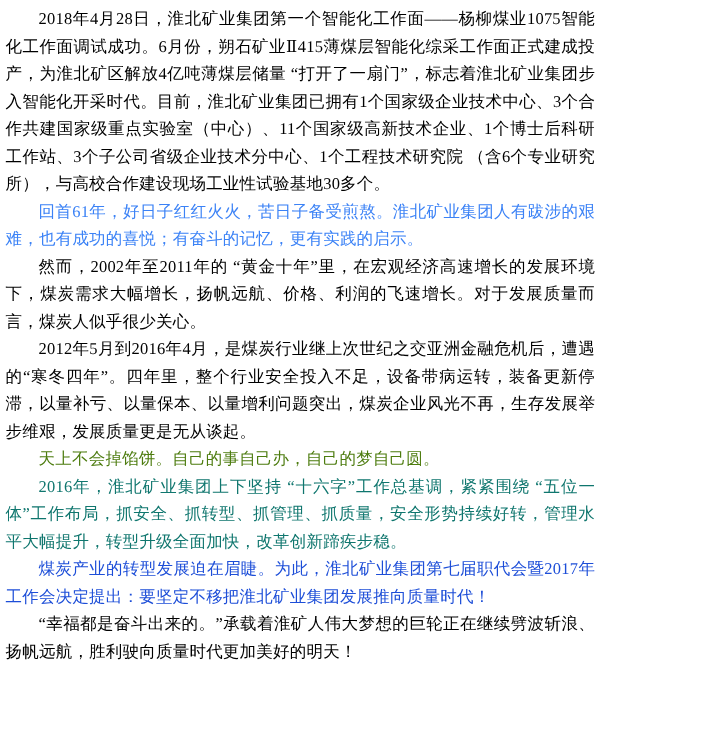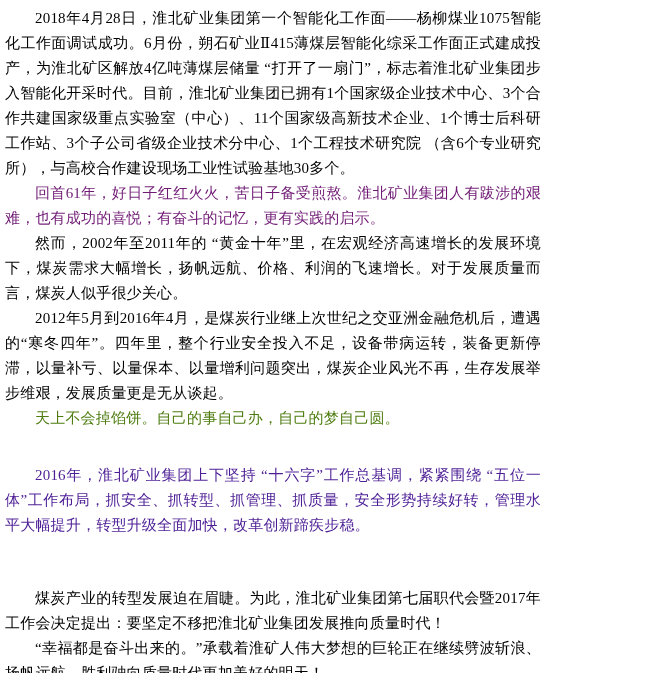--- a/index.html
+++ b/index.html
@@ -31,20 +31,20 @@
     text-indent: 2em;
     letter-spacing: 0.2px;
     word-break: break-all;
   }
 </style>
 </head>
 <body style="background: rgb(255, 255, 255);">
 
 <div class="doc">
   <p style="color: rgb(0, 0, 0);">2018年4月28日，淮北矿业集团第一个智能化工作面——杨柳煤业1075智能化工作面调试成功。6月份，朔石矿业Ⅱ415薄煤层智能化综采工作面正式建成投产，为淮北矿区解放4亿吨薄煤层储量 “打开了一扇门”，标志着淮北矿业集团步入智能化开采时代。目前，淮北矿业集团已拥有1个国家级企业技术中心、3个合作共建国家级重点实验室（中心）、11个国家级高新技术企业、1个博士后科研工作站、3个子公司省级企业技术分中心、1个工程技术研究院 （含6个专业研究所），与高校合作建设现场工业性试验基地30多个。</p>
-  <p style="color: #701a75;">回首61年，好日子红红火火，苦日子备受煎熬。淮北矿业集团人有跋涉的艰难，也有成功的喜悦；有奋斗的记忆，更有实践的启示。</p>
+  <p style="color: #3b82f6;">回首61年，好日子红红火火，苦日子备受煎熬。淮北矿业集团人有跋涉的艰难，也有成功的喜悦；有奋斗的记忆，更有实践的启示。</p>
   <p style="color: rgb(0, 0, 0);">然而，2002年至2011年的 “黄金十年”里，在宏观经济高速增长的发展环境下，煤炭需求大幅增长，扬帆远航、价格、利润的飞速增长。对于发展质量而言，煤炭人似乎很少关心。</p>
   <p style="color: #000000;">2012年5月到2016年4月，是煤炭行业继上次世纪之交亚洲金融危机后，遭遇的“寒冬四年”。四年里，整个行业安全投入不足，设备带病运转，装备更新停滞，以量补亏、以量保本、以量增利问题突出，煤炭企业风光不再，生存发展举步维艰，发展质量更是无从谈起。</p>
   <p style="color: #4d7c0f;">天上不会掉馅饼。自己的事自己办，自己的梦自己圆。</p>
-  <p style="color: #4c1d95; margin-top: 32px;">2016年，淮北矿业集团上下坚持 “十六字”工作总基调，紧紧围绕 “五位一体”工作布局，抓安全、抓转型、抓管理、抓质量，安全形势持续好转，管理水平大幅提升，转型升级全面加快，改革创新蹄疾步稳。</p>
-  <p style="color: #000000; margin-top: 48px;">煤炭产业的转型发展迫在眉睫。为此，淮北矿业集团第七届职代会暨2017年工作会决定提出：要坚定不移把淮北矿业集团发展推向质量时代！</p>
+  <p style="color: #0f766e;">2016年，淮北矿业集团上下坚持 “十六字”工作总基调，紧紧围绕 “五位一体”工作布局，抓安全、抓转型、抓管理、抓质量，安全形势持续好转，管理水平大幅提升，转型升级全面加快，改革创新蹄疾步稳。</p>
+  <p style="color: #1d4ed8;">煤炭产业的转型发展迫在眉睫。为此，淮北矿业集团第七届职代会暨2017年工作会决定提出：要坚定不移把淮北矿业集团发展推向质量时代！</p>
   <p style="color: rgb(0, 0, 0);">“幸福都是奋斗出来的。”承载着淮矿人伟大梦想的巨轮正在继续劈波斩浪、扬帆远航，胜利驶向质量时代更加美好的明天！</p>
 </div>
 
 </body></html>

